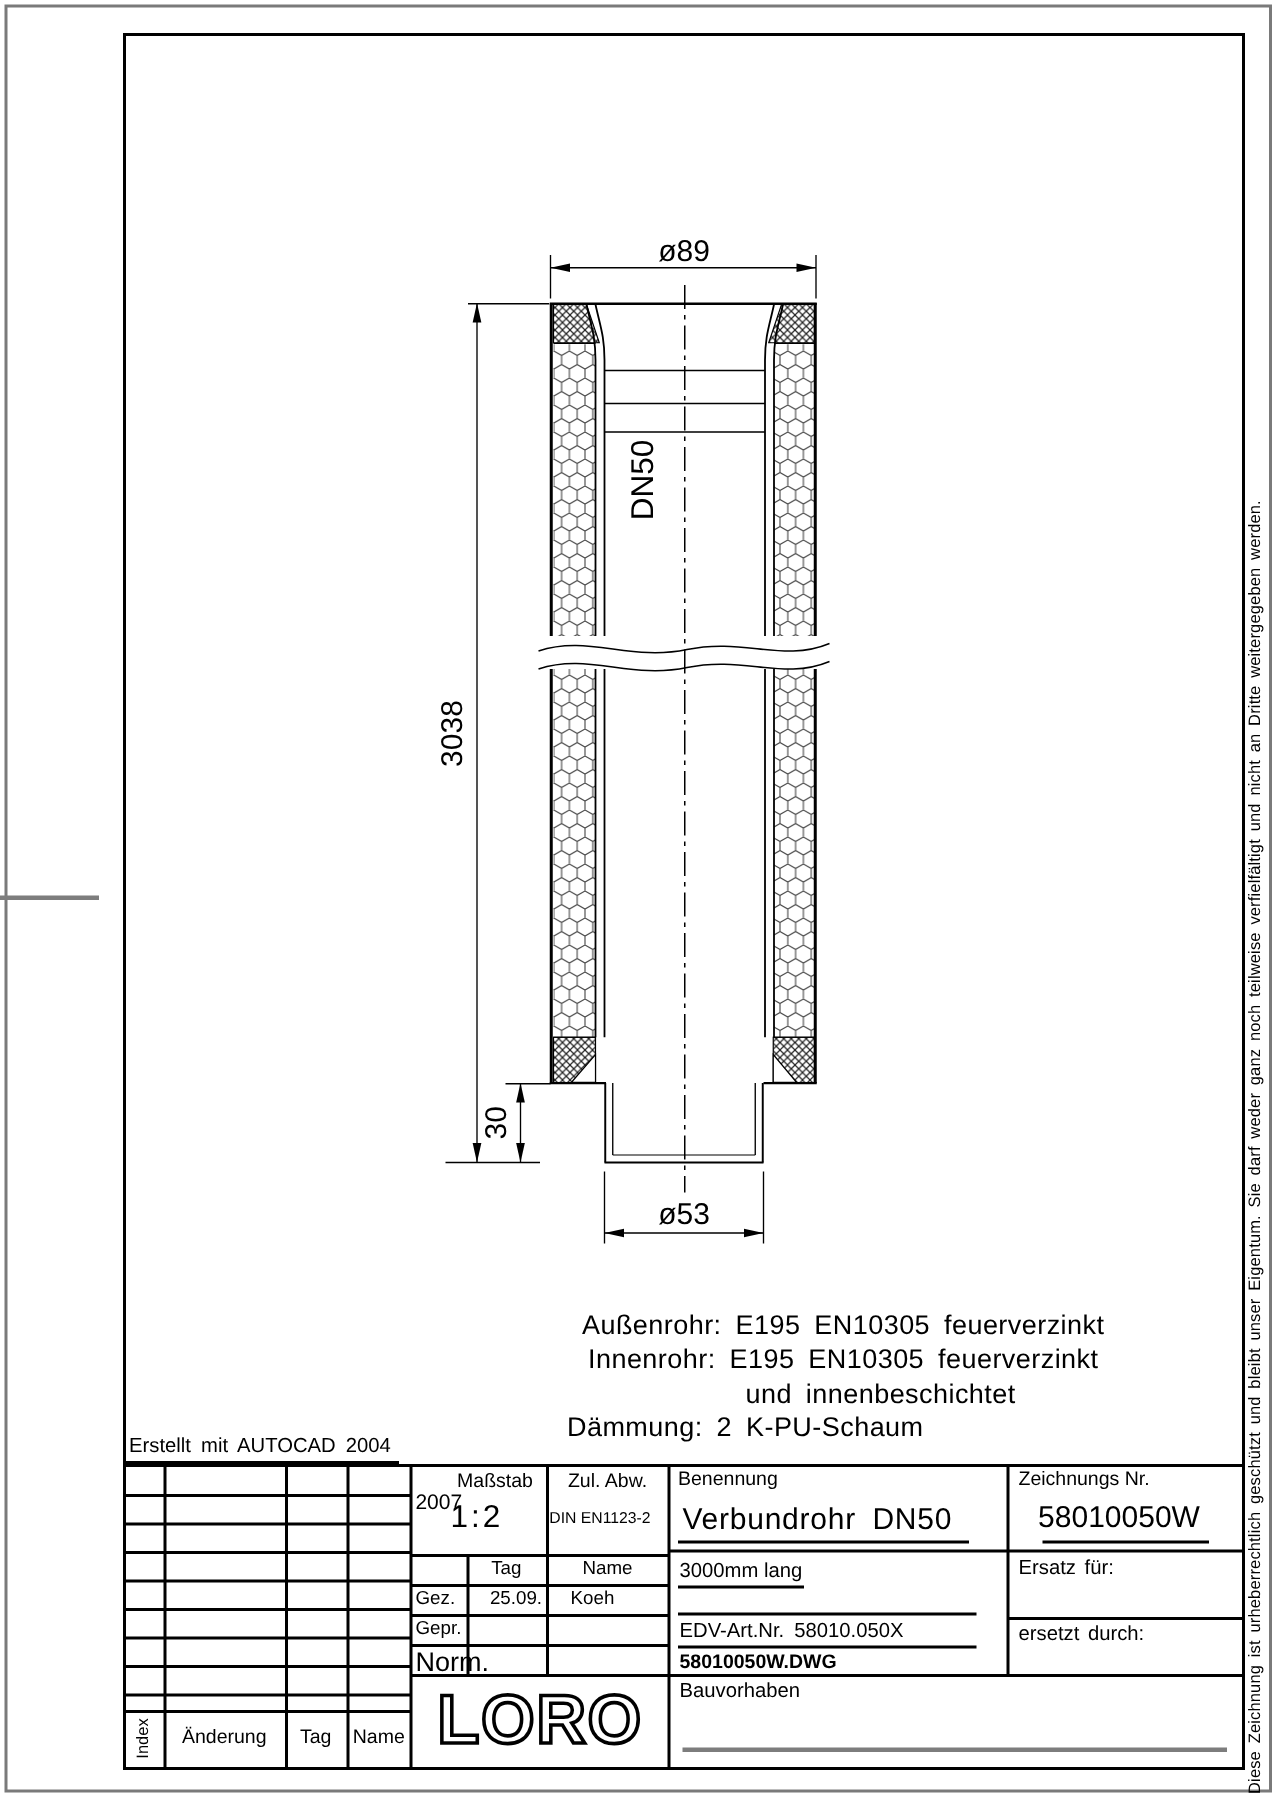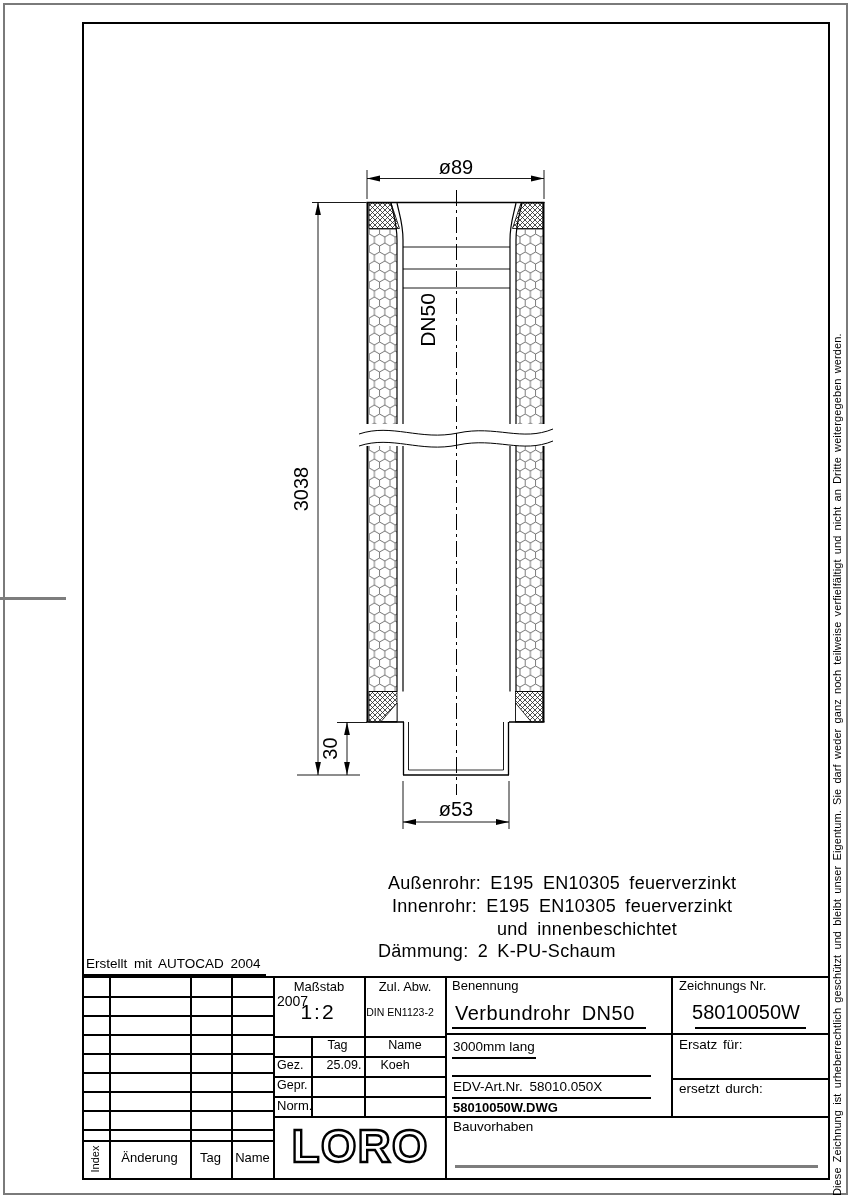--- a/index.html
+++ b/index.html
@@ -129,33 +129,33 @@
 <div class="ln" style="left:109px;top:977px;width:1.5px;height:201px;"></div>
 <div class="ln" style="left:190px;top:977px;width:1.5px;height:201px;"></div>
 <div class="ln" style="left:231px;top:977px;width:1.5px;height:201px;"></div>
 <div class="ln" style="left:273px;top:977px;width:2px;height:201px;"></div>
 <div class="ln" style="left:364px;top:977px;width:1.5px;height:59px;"></div>
 <div class="ln" style="left:311px;top:1036px;width:1.5px;height:80px;"></div>
 <div class="ln" style="left:364px;top:1036px;width:1.5px;height:80px;"></div>
 <div class="ln" style="left:445px;top:977px;width:2px;height:201px;"></div>
 <div class="ln" style="left:671px;top:977px;width:2px;height:139px;"></div>
 
-<div class="txt ctr" style="left:274px;top:980px;width:90px;font-size:13px;">Maßstab</div>
+<div class="txt ctr" style="left:274px;top:980px;width:112px;font-size:13px;">Maßstab</div>
 <div class="txt ctr" style="left:274px;top:1000px;width:88px;font-size:21px;letter-spacing:2px;">1:2</div>
 <div class="txt ctr" style="left:364px;top:980px;width:82px;font-size:13px;">Zul. Abw.</div>
 <div class="txt ctr" style="left:364px;top:1007px;width:72px;font-size:10.5px;">DIN EN1123-2</div>
 
 <div class="txt ctr" style="left:274px;top:994px;width:37px;font-size:14px;">2007</div>
 <div class="txt ctr" style="left:311px;top:1039px;width:53px;font-size:12.5px;">Tag</div>
 <div class="txt ctr" style="left:364px;top:1039px;width:82px;font-size:12.5px;">Name</div>
 <div class="txt" style="left:277px;top:1059px;font-size:12.5px;">Gez.</div>
 <div class="txt ctr" style="left:311px;top:1059px;width:66px;font-size:12.5px;">25.09.</div>
 <div class="txt ctr" style="left:364px;top:1059px;width:62px;font-size:12.5px;">Koeh</div>
 <div class="txt" style="left:277px;top:1079px;font-size:12.5px;">Gepr.</div>
-<div class="txt" style="left:277px;top:1099px;font-size:13px;">Norm.</div>
+<div class="txt" style="left:277px;top:1099px;font-size:18px;">Norm.</div>
 
 <svg class="abs" style="left:280px;top:1119px;" width="160" height="56" viewBox="0 0 160 56">
   <text x="80" y="43" text-anchor="middle" font-family="Liberation Sans, sans-serif" font-size="46" font-weight="bold" fill="#fff" stroke="#000" stroke-width="2.4" letter-spacing="1">LORO</text>
 </svg>
 
 <div class="txt" style="left:452px;top:979px;font-size:13px;">Benennung</div>
 <div class="txt" style="left:455px;top:1002px;font-size:20px;letter-spacing:.5px;word-spacing:5px;">Verbundrohr DN50</div>
 <div class="ln" style="left:452px;top:1027px;width:194px;height:1.5px;"></div>
 
 <div class="txt" style="left:679px;top:979px;font-size:13px;">Zeichnungs Nr.</div>

